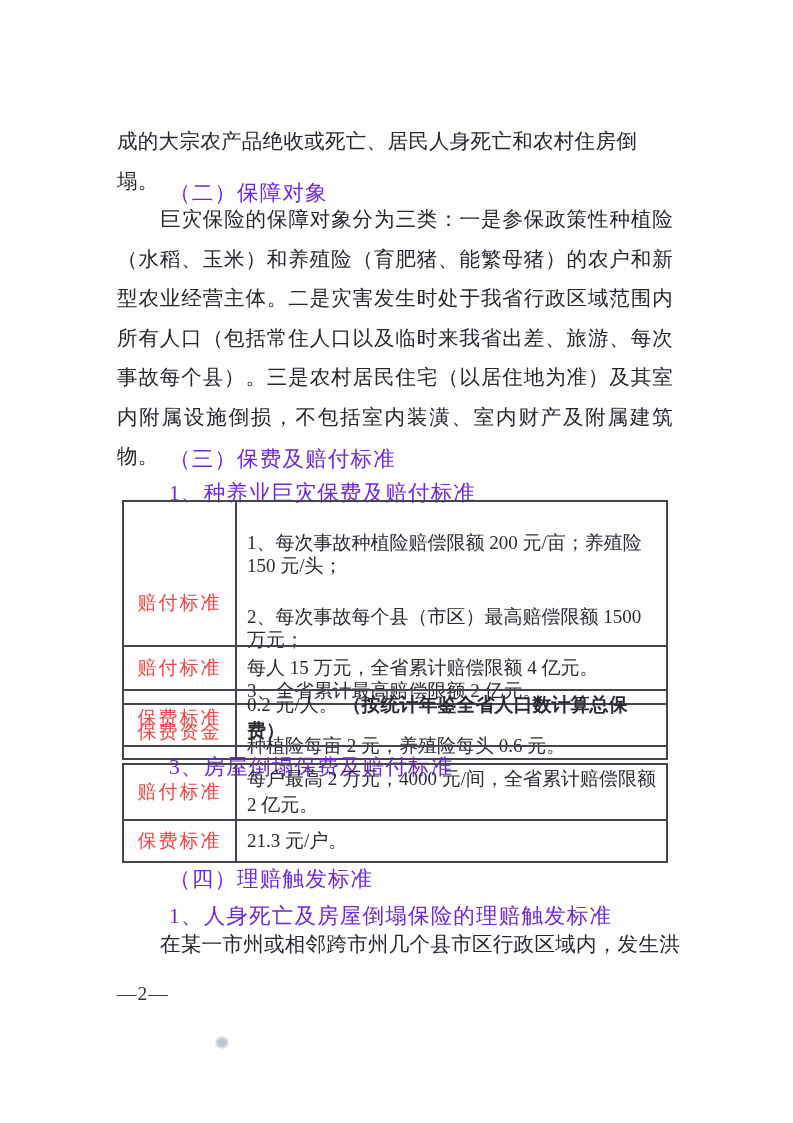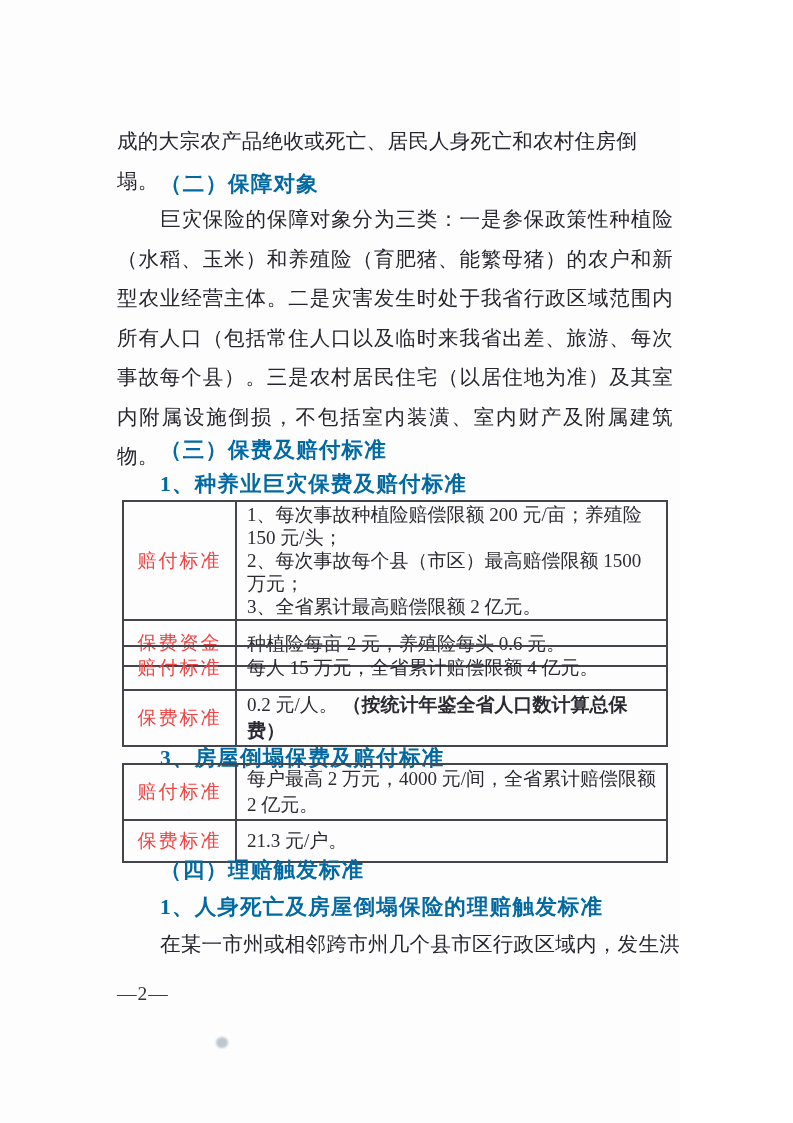--- a/index.html
+++ b/index.html
@@ -19,27 +19,27 @@
     line-height: 39.5px;
     letter-spacing: 0.3px;
   }
   .para {
     text-indent: 43px;
     text-align: justify;
     text-justify: inter-character;
   }
   .indent1 { padding-left: 43px; }
   .hd {
-    margin: 0;
+    margin: 9px;
     font-size: 21.5px;
-    font-weight: 700;
+    font-weight: 400;
     line-height: 38px;
     letter-spacing: 1.2px;
     padding-left: 43px;
-    color: #0369a1;
+    color: #6d28d9;
   }
   table.tbl {
     position: absolute;
     left: 122px;
     width: 546px;
     border-collapse: collapse;
     table-layout: fixed;
   }
   .tbl th, .tbl td {
     border: 2px solid #45454d;
@@ -51,21 +51,21 @@
     font-size: 19px;
     letter-spacing: 2px;
     color: #ef4444;
   }
   .tbl td {
     padding-left: 10px;
     padding-right: 6px;
     font-size: 19px;
     color: #2a2a32;
   }
-  .tbl td .cl { line-height: 23px; }
+  .tbl td .cl { line-height: 23px; margin-top: 28px; }
   .r68 th, .r68 td { height: 68px; }
   .r42 th, .r42 td { height: 42px; }
   .r40 th, .r40 td { height: 40px; }
   .r39 th, .r39 td { height: 39px; }
   .r38 th, .r38 td { height: 38px; }
   .boldnote { font-weight: 700; }
   .pagenum {
     position: absolute;
     left: 117px;
     top: 983px;

